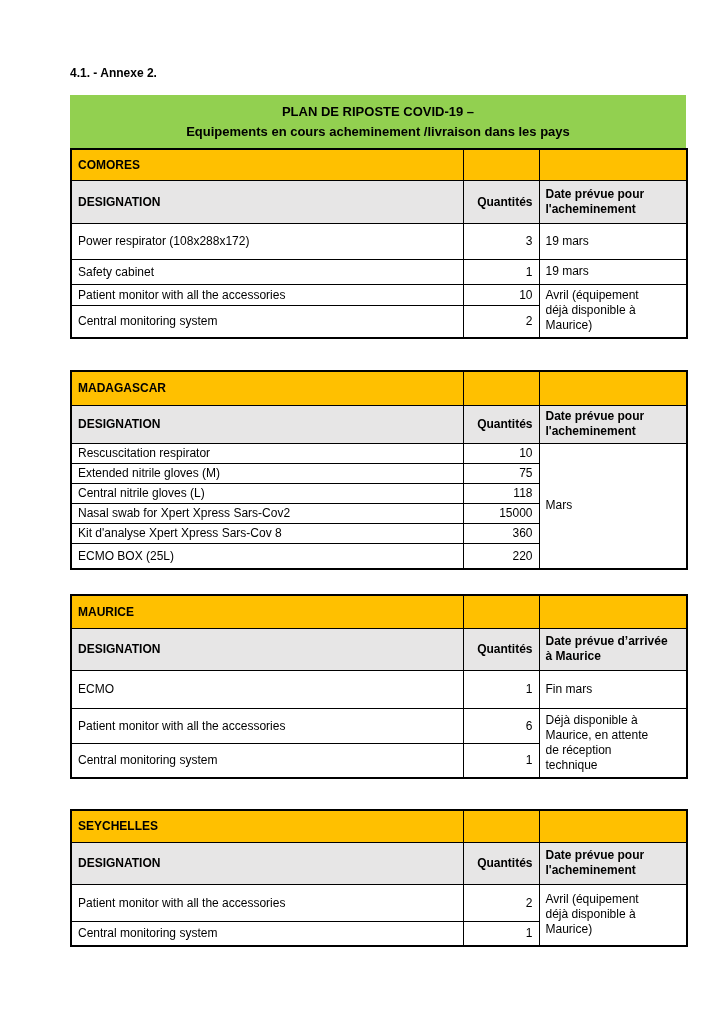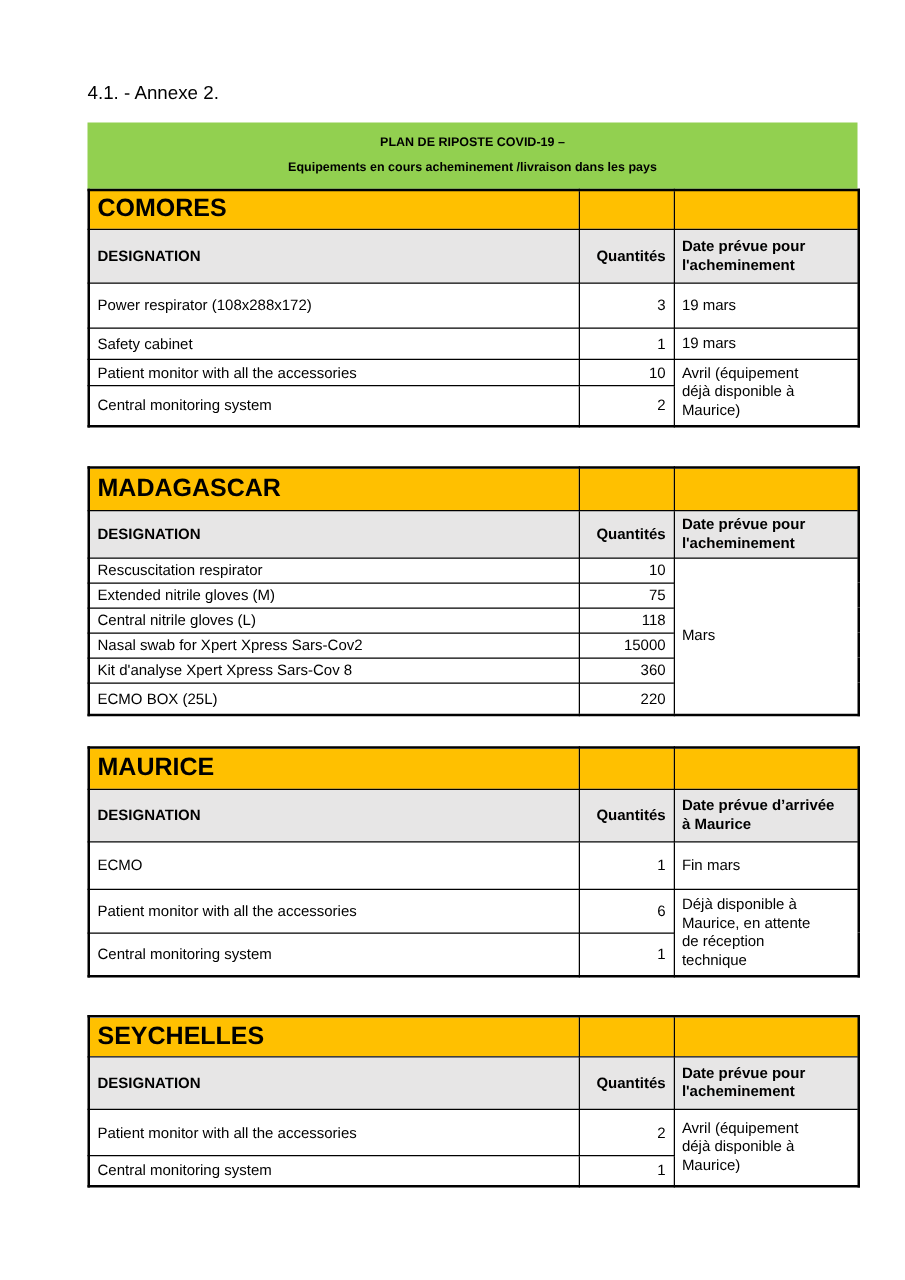--- a/index.html
+++ b/index.html
@@ -14,29 +14,29 @@
     font-family: "Liberation Sans", sans-serif;
     color: #000;
   }
   .content {
     position: absolute;
     left: 70px;
     top: 66px;
     width: 616px;
   }
   .annex-title {
-    font-size: 15px;
-    font-weight: normal;
+    font-size: 12px;
+    font-weight: bold;
     margin: 0 0 15px 0;
   }
   .banner {
     background: #92D050;
     text-align: center;
     font-weight: bold;
-    font-size: 10px;
+    font-size: 13px;
     padding: 7px 4px 6px 4px;
   }
   .banner div {
     line-height: 20px;
   }
   table.ctable {
     border-collapse: collapse;
     width: 616px;
     table-layout: fixed;
     border: 2px solid #000;
@@ -47,21 +47,21 @@
     font-size: 12px;
     padding: 2px 6px;
     overflow: hidden;
   }
   col.c-des  { width: 392px; }
   col.c-qty  { width: 76px; }
   col.c-date { width: 148px; }
   tr.country-row td {
     background: #FFC000;
     font-weight: bold;
-    font-size: 20px;
+    font-size: 12px;
   }
   tr.subhead-row td {
     background: #E7E6E6;
     font-weight: bold;
   }
   td.qty  { text-align: right; padding-right: 5px; }
   td.qty.hd { }
   td.date {
     white-space: pre-line;
     line-height: 15px;

